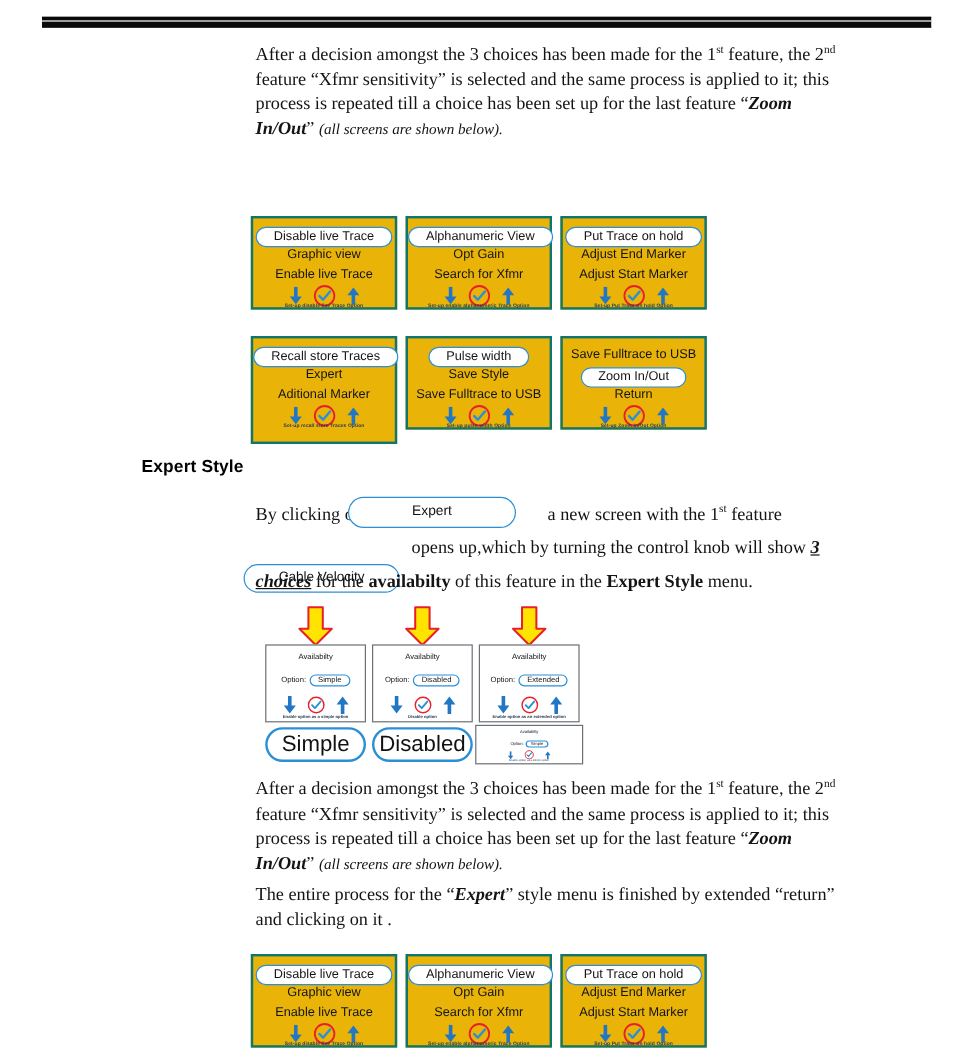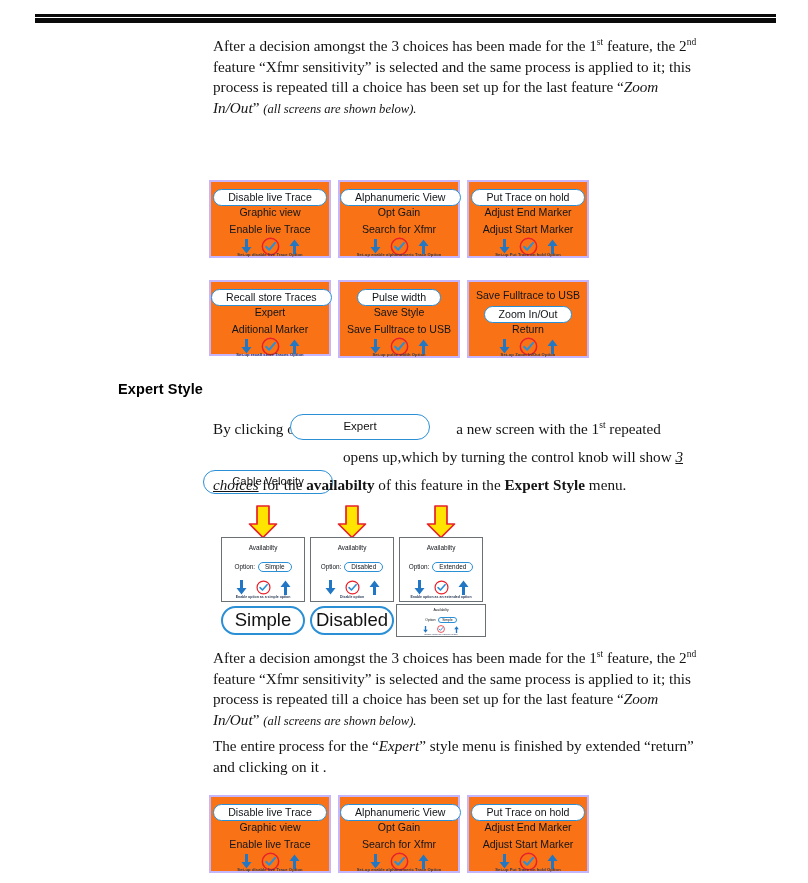--- a/index.html
+++ b/index.html
@@ -26,21 +26,21 @@
 
   
   .para{
     position:absolute;
     font-family:"Liberation Serif", serif;
     font-size:15.2px;
     line-height:20.6px;
     color:#141414;
     text-align:left;
   }
-  .bi{font-weight:normal;font-style:italic;}
+  .bi{font-weight:bold;font-style:italic;}
   .small-ital{font-style:italic;font-size:12.6px;}
   sup{font-size:9.5px;vertical-align:super;line-height:0;}
 
   .p1{left:213px;top:36px;width:545px;}
   .p2{left:213px;top:124px;width:545px;}
   .p3{left:213px;top:648px;width:545px;}
   .p4{left:213px;top:736px;width:545px;}
 
   
   .heading{
@@ -73,22 +73,22 @@
     box-sizing:border-box;
   }
   .pill-expert{width:140px;height:26px;line-height:23px;font-size:11.5px;
     position:absolute;left:77px;top:-4px;}
   .pill-cable{width:130px;height:24px;line-height:21px;font-size:11.3px;
     position:absolute;left:-10px;top:24px;}
 
   
   .screen{
     position:absolute;
-    background:#f97316;
-    border:2px solid #c4b5fd;
+    background:#eab308;
+    border:2px solid #0f766e;
     box-sizing:border-box;
   }
   .screen .row{
     position:absolute;left:0;width:100%;
     text-align:center;
     font-family:"Liberation Sans", sans-serif;
     font-size:10.6px;
     color:#111418;
     white-space:nowrap;
   }
@@ -266,21 +266,21 @@
             <svg width="11" height="15" viewBox="0 0 11 15">
               <path d="M5.5 0.5 L10.5 7 H7 V15 H4 V7 H0.5 Z" fill="#2277c4"></path>
             </svg>
           </span>
         </div>
         <div class="caption" style="top:70px">Set-up Put Trace on hold Option</div>
       </div>
     </div>
 
   <div id="row2">
-      <div class="screen" style="left: 209px; top: 280px; width: 122px; height: 76px;">
+      <div class="screen" style="left: 209px; top: 280px; width: 122px; height: 90px;">
         <div class="row sel" style="top:7px"><span class="selbox">Recall store Traces</span></div>
         <div class="row" style="top:24px">Expert</div>
         <div class="row" style="top:41px">Aditional Marker</div>
         <div class="navrow" style="top:56px;height:16px">
           <span class="arrow-dn">
             <svg width="11" height="15" viewBox="0 0 11 15">
               <path d="M4 0 H7 V8 H10.5 L5.5 14.5 L0.5 8 H4 Z" fill="#2277c4"></path>
             </svg>
           </span>
           <span class="chk" style="width:19px;height:19px">
@@ -345,21 +345,21 @@
         </div>
         <div class="caption" style="top:70px">Set-up Zoom In/Out Option</div>
       </div>
     </div>
 
   <div class="heading">Expert Style</div>
 
   <div class="expar">
     <div class="l1">
       <span>By clicking on</span>
-      <span style="display:inline-block;width:150px;"></span><span>a new screen with the 1</span><sup>st</sup><span> repeated</span>
+      <span style="display:inline-block;width:150px;"></span><span>a new screen with the 1</span><sup>st</sup><span> feature</span>
       <div class="pill pill-expert">Expert</div>
     </div>
     <div class="l2">
       <span style="display:inline-block;width:130px;"></span><span>opens up,which by turning the control knob will show </span><span class="bi u">3</span>
       <div class="pill pill-cable">Cable Velocity</div>
     </div>
     <div class="l3">
       <span class="bi u">choices</span><span> for the </span><b>availabilty</b><span> of this feature in the </span><b>Expert Style</b><span> menu.</span>
     </div>
   </div>

